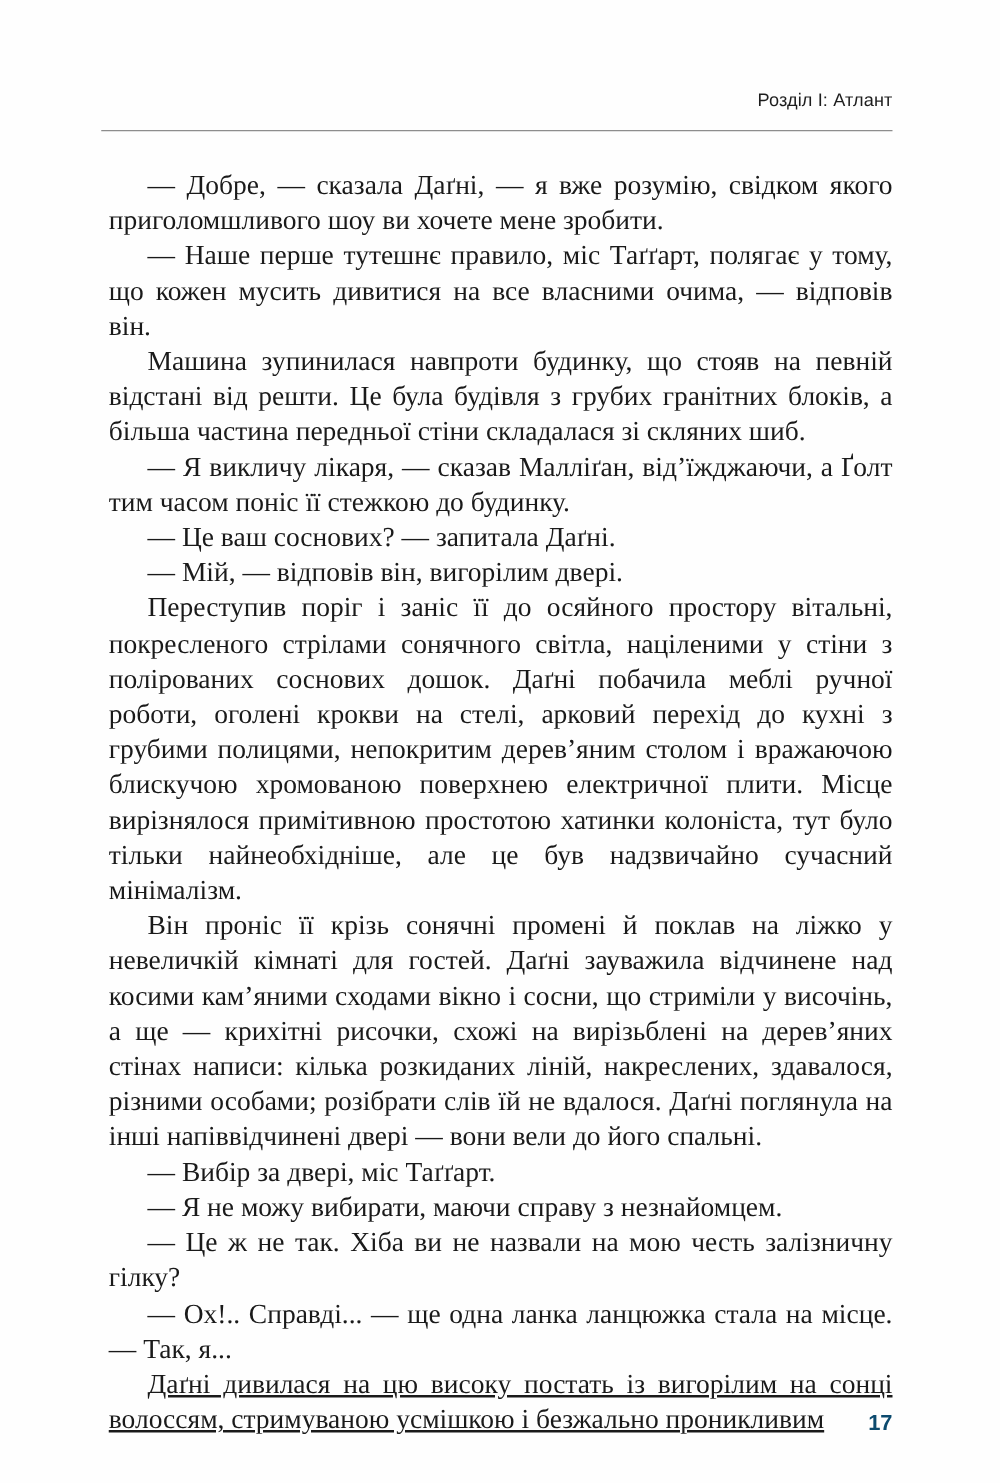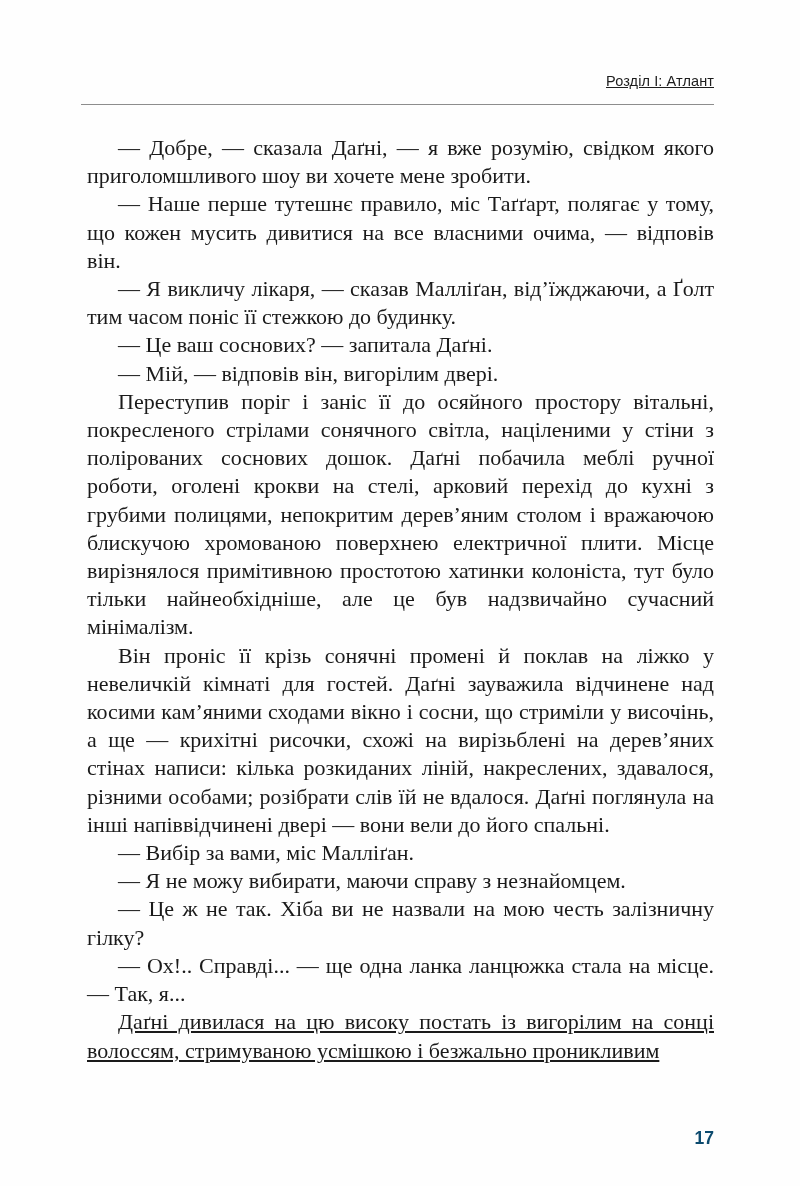--- a/index.html
+++ b/index.html
@@ -29,21 +29,20 @@
     position: absolute;
     left: 81px;
     top: 74px;
     width: 633px;
     text-align: right;
     font-family: "Liberation Sans", "DejaVu Sans", sans-serif;
     font-size: 14.5px;
     letter-spacing: 0.1px;
     color: #1d1d1d;
     line-height: 1.1;
-    text-decoration: underline;
   }
 
   .head-rule {
     position: absolute;
     left: 81px;
     top: 104px;
     width: 633px;
     height: 1px;
     background: #8d8d8d;
   }
@@ -91,26 +90,27 @@
 
 <div class="page">
 
   <div class="running-head">Розділ I: Атлант</div>
 
   <div class="head-rule"></div>
 
   <div class="textblock">
     <p>— Добре, — сказала Даґні, — я вже розумію, свідком якого приголомшливого шоу ви хочете мене зробити.</p>
     <p>— Наше перше тутешнє правило, міс Таґґарт, полягає у тому, що кожен мусить дивитися на все власними очима, — відповів він.</p>
+    <p>Машина зупинилася навпроти будинку, що стояв на певній відстані від решти. Це була будівля з грубих гранітних блоків, а більша частина передньої стіни складалася зі скляних шиб.</p>
     <p>— Я викличу лікаря, — сказав Малліґан, від’їжджаючи, а Ґолт тим часом поніс її стежкою до будинку.</p>
     <p>— Це ваш соснових? — запитала Даґні.</p>
     <p>— Мій, — відповів він, вигорілим двері.</p>
     <p>Переступив поріг і заніс її до осяйного простору вітальні, покресленого стрілами сонячного світла, націленими у стіни з полірованих соснових дошок. Даґні побачила меблі ручної роботи, оголені крокви на стелі, арковий перехід до кухні з грубими полицями, непокритим дерев’яним столом і вражаючою блискучою хромованою поверхнею електричної плити. Місце вирізнялося примітивною простотою хатинки колоніста, тут було тільки найнеобхідніше, але це був надзвичайно сучасний мінімалізм.</p>
     <p>Він проніс її крізь сонячні промені й поклав на ліжко у невеличкій кімнаті для гостей. Даґні зауважила відчинене над косими кам’яними сходами вікно і сосни, що стриміли у височінь, а ще — крихітні рисочки, схожі на вирізьблені на дерев’яних стінах написи: кілька розкиданих ліній, накреслених, здавалося, різними особами; розібрати слів їй не вдалося. Даґні поглянула на інші напіввідчинені двері — вони вели до його спальні.</p>
-    <p>— Вибір за вами, міс Малліґан.</p>
+    <p>— Вибір за двері, міс Таґґарт.</p>
     <p>— Я не можу вибирати, маючи справу з незнайомцем.</p>
     <p>— Це ж не так. Хіба ви не назвали на мою честь залізничну гілку?</p>
     <p>— Ох!.. Справді... — ще одна ланка ланцюжка стала на місце. — Так, я...</p>
     <p>Даґні дивилася на цю високу постать із вигорілим на сонці волоссям, стримуваною усмішкою і безжально проникливим</p>
   </div>
 
   <div class="folio">17</div>
 
 </div>
 

